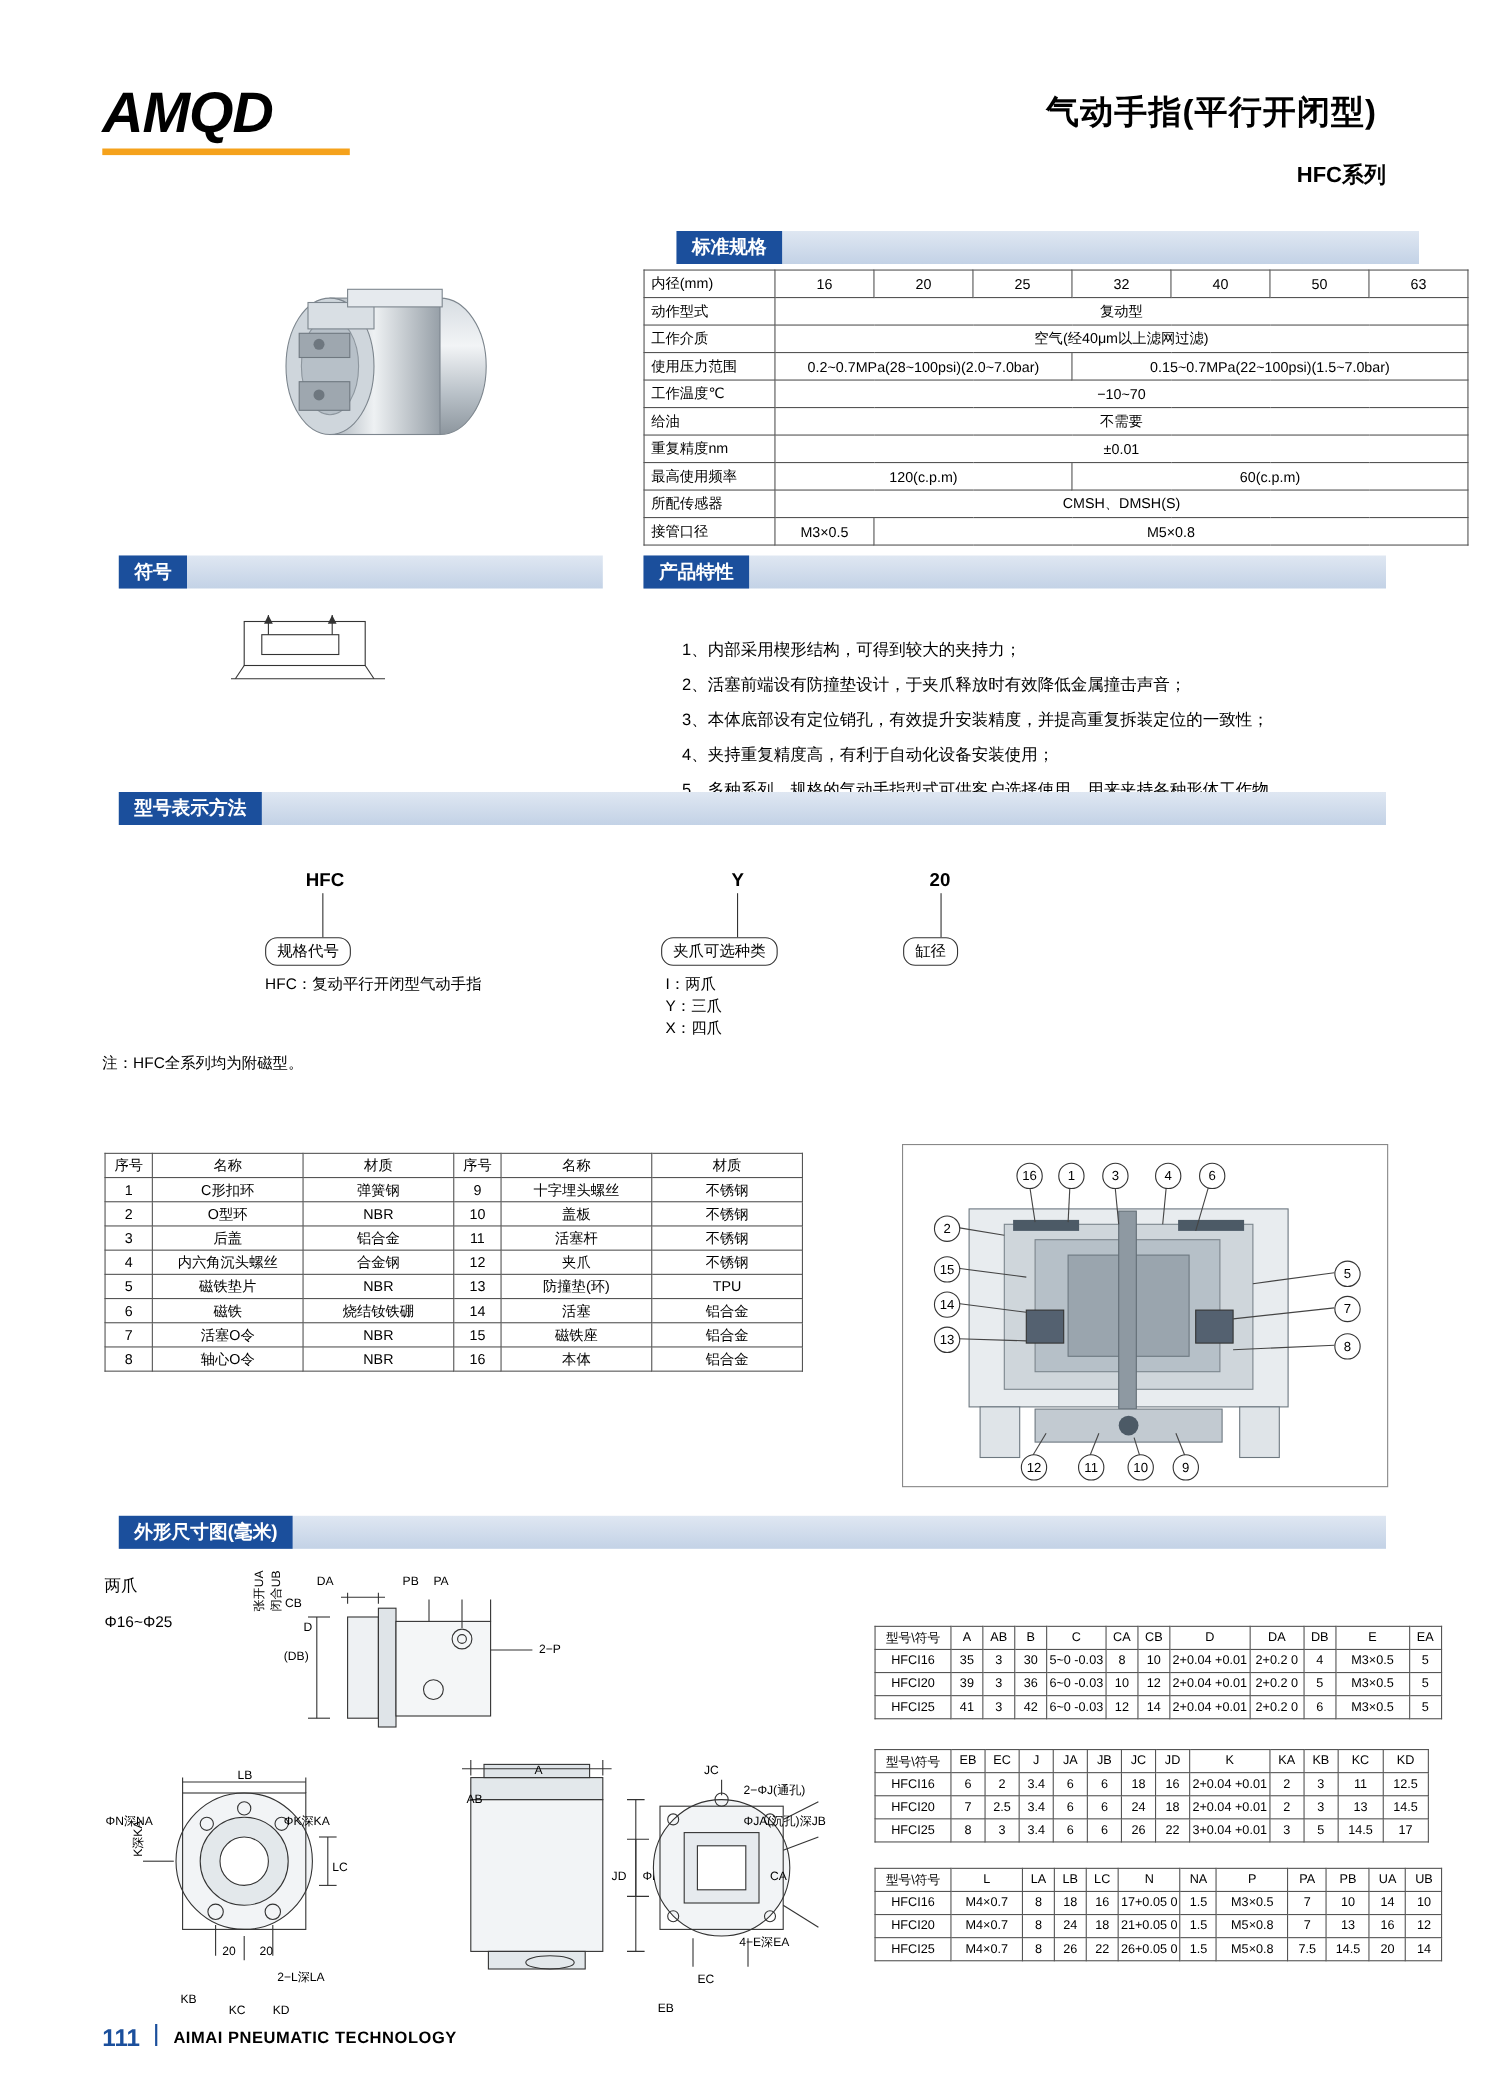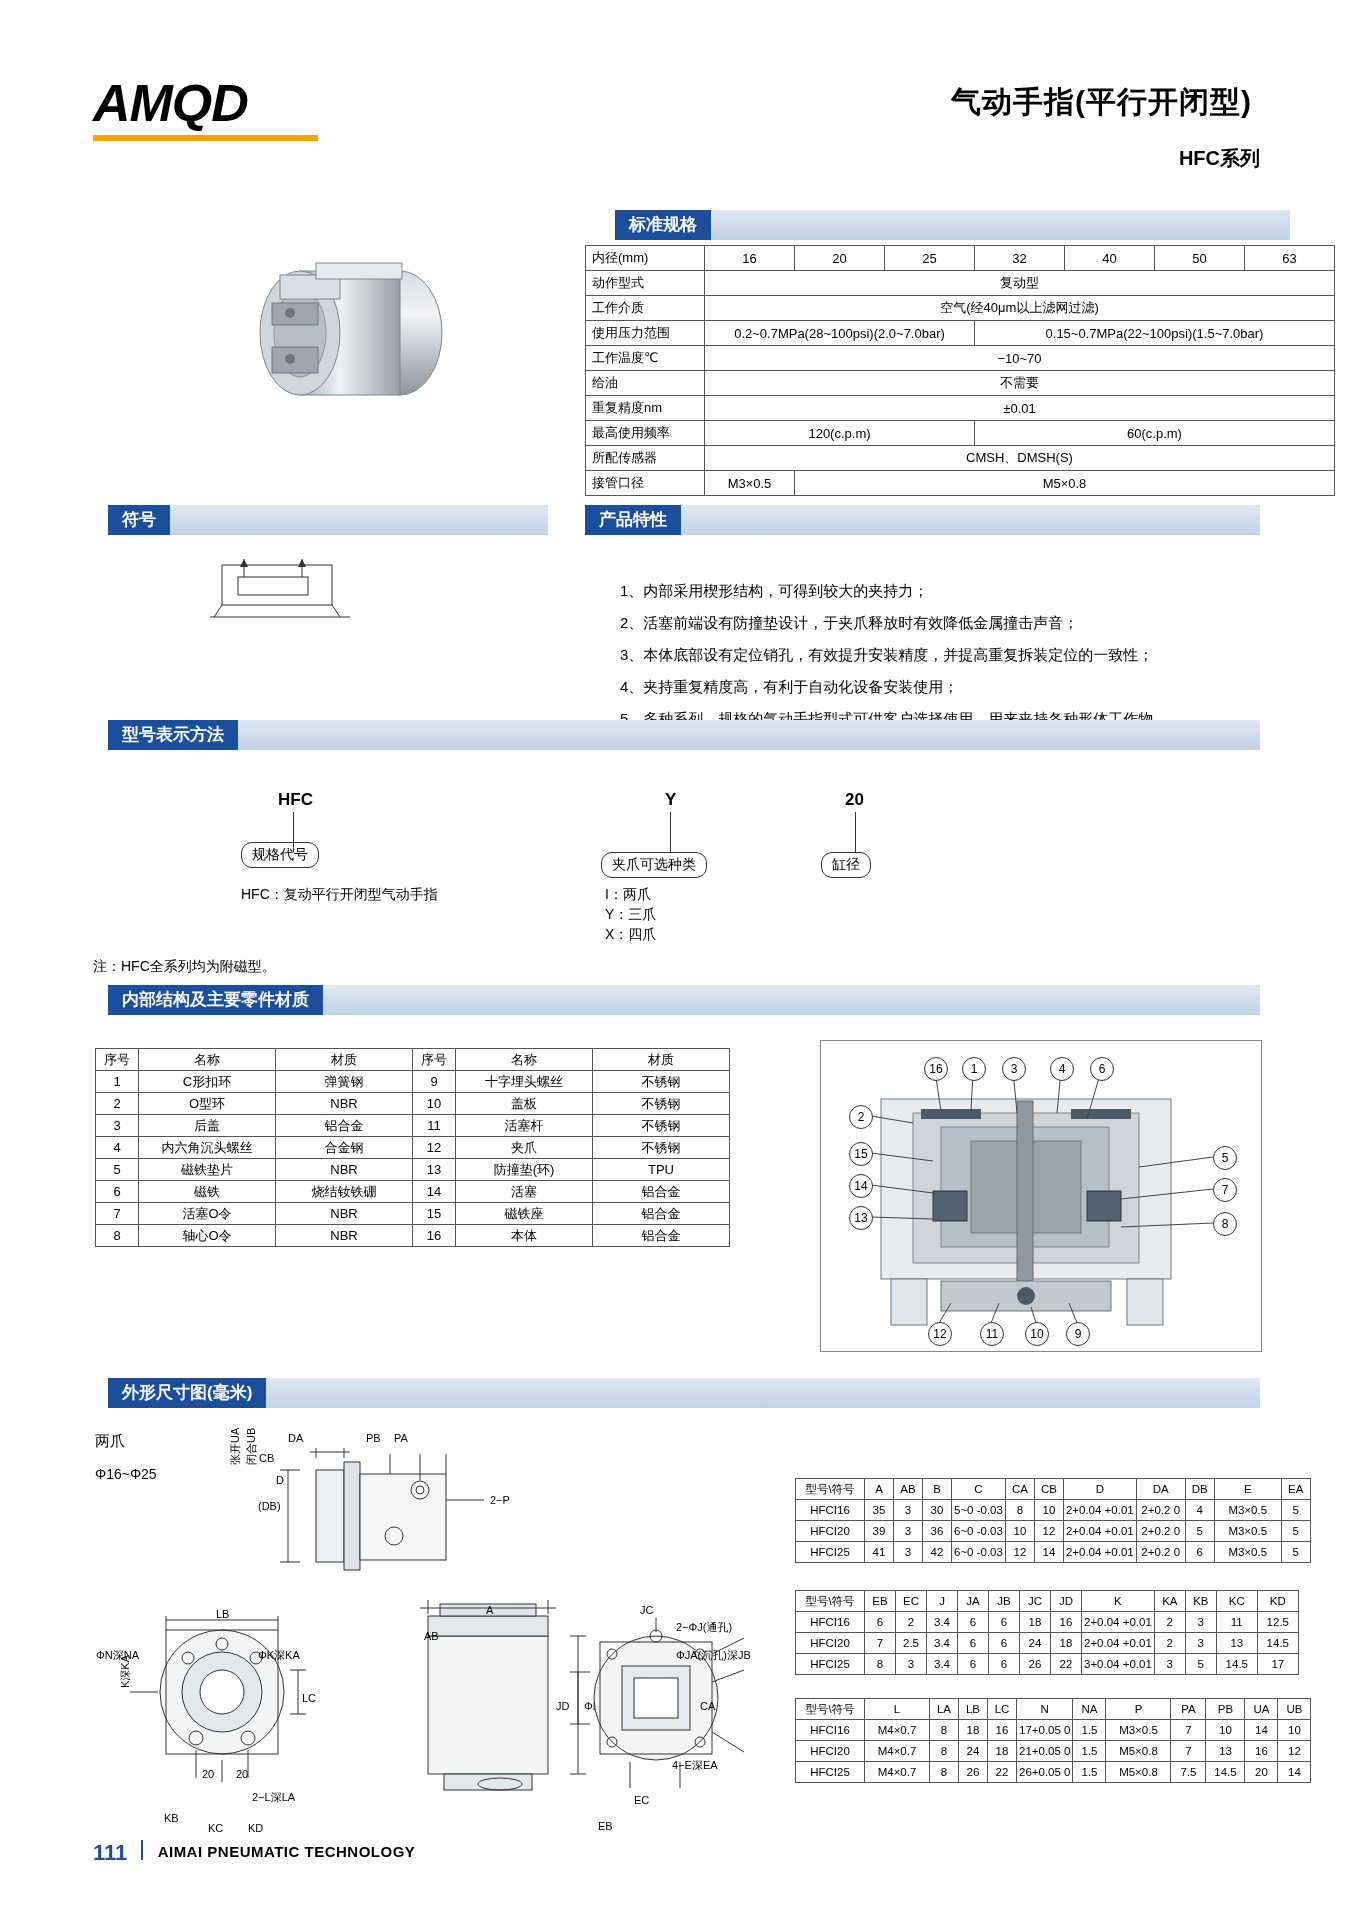--- a/index.html
+++ b/index.html
@@ -209,34 +209,31 @@
   <div class="model-area">
 
     <div class="mdl-code" style="left:185px;top:30px;">HFC</div>
     <div class="mdl-code" style="left:572px;top:30px;">Y</div>
     <div class="mdl-code" style="left:752px;top:30px;">20</div>
 
     <div class="mdl-line" style="left:200px;top:52px;width:1px;height:40px;"></div>
     <div class="mdl-line" style="left:577px;top:52px;width:1px;height:40px;"></div>
     <div class="mdl-line" style="left:762px;top:52px;width:1px;height:40px;"></div>
 
-    <div class="mdl-box" style="left:148px;top:82px;">规格代号</div>
+    <div class="mdl-box" style="left:148px;top:92px;">规格代号</div>
     <div class="mdl-box" style="left:508px;top:92px;text-align:right;">夹爪可选种类</div>
     <div class="mdl-box" style="left:728px;top:92px;">缸径</div>
 
     <div class="mdl-txt" style="left:148px;top:124px;">HFC：复动平行开闭型气动手指</div>
     <div class="mdl-txt" style="left:512px;top:124px;">I：两爪</div>
     <div class="mdl-txt" style="left:512px;top:144px;">Y：三爪</div>
     <div class="mdl-txt" style="left:512px;top:164px;">X：四爪</div>
     <div class="mdl-txt" style="left:0px;top:196px;">注：HFC全系列均为附磁型。</div>
   </div>
 
-  <div class="sec-bar" style="left:108px;top:985px;width:1152px;">
-    <span class="bar-label">内部结构及主要零件材质</span>
-  </div>
 
   <table class="parts-tbl">
     <tbody>
         <tr>
       <td class="n">序号</td>
       <td class="nm">名称</td>
       <td class="mt">材质</td>
       <td class="n">序号</td>
       <td class="nm">名称</td>
       <td class="mt">材质</td>

